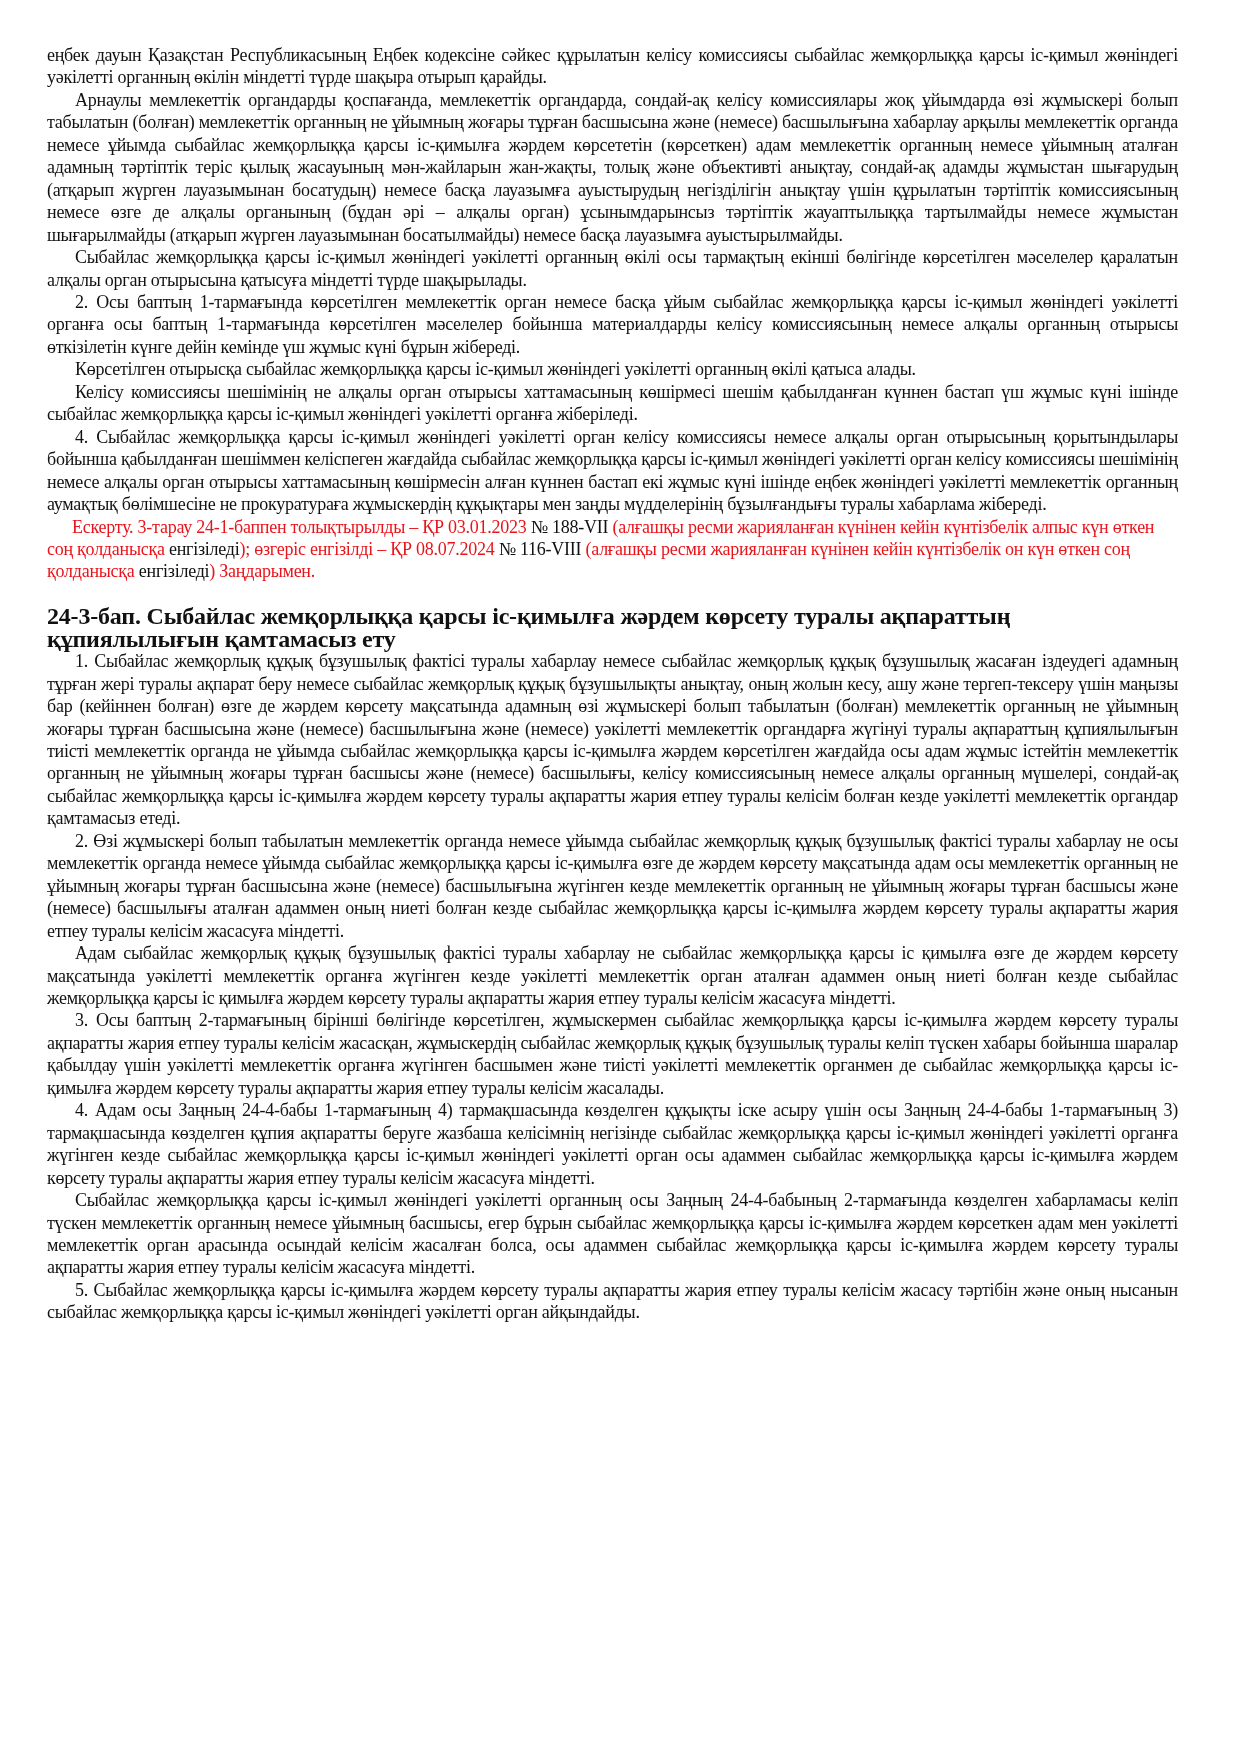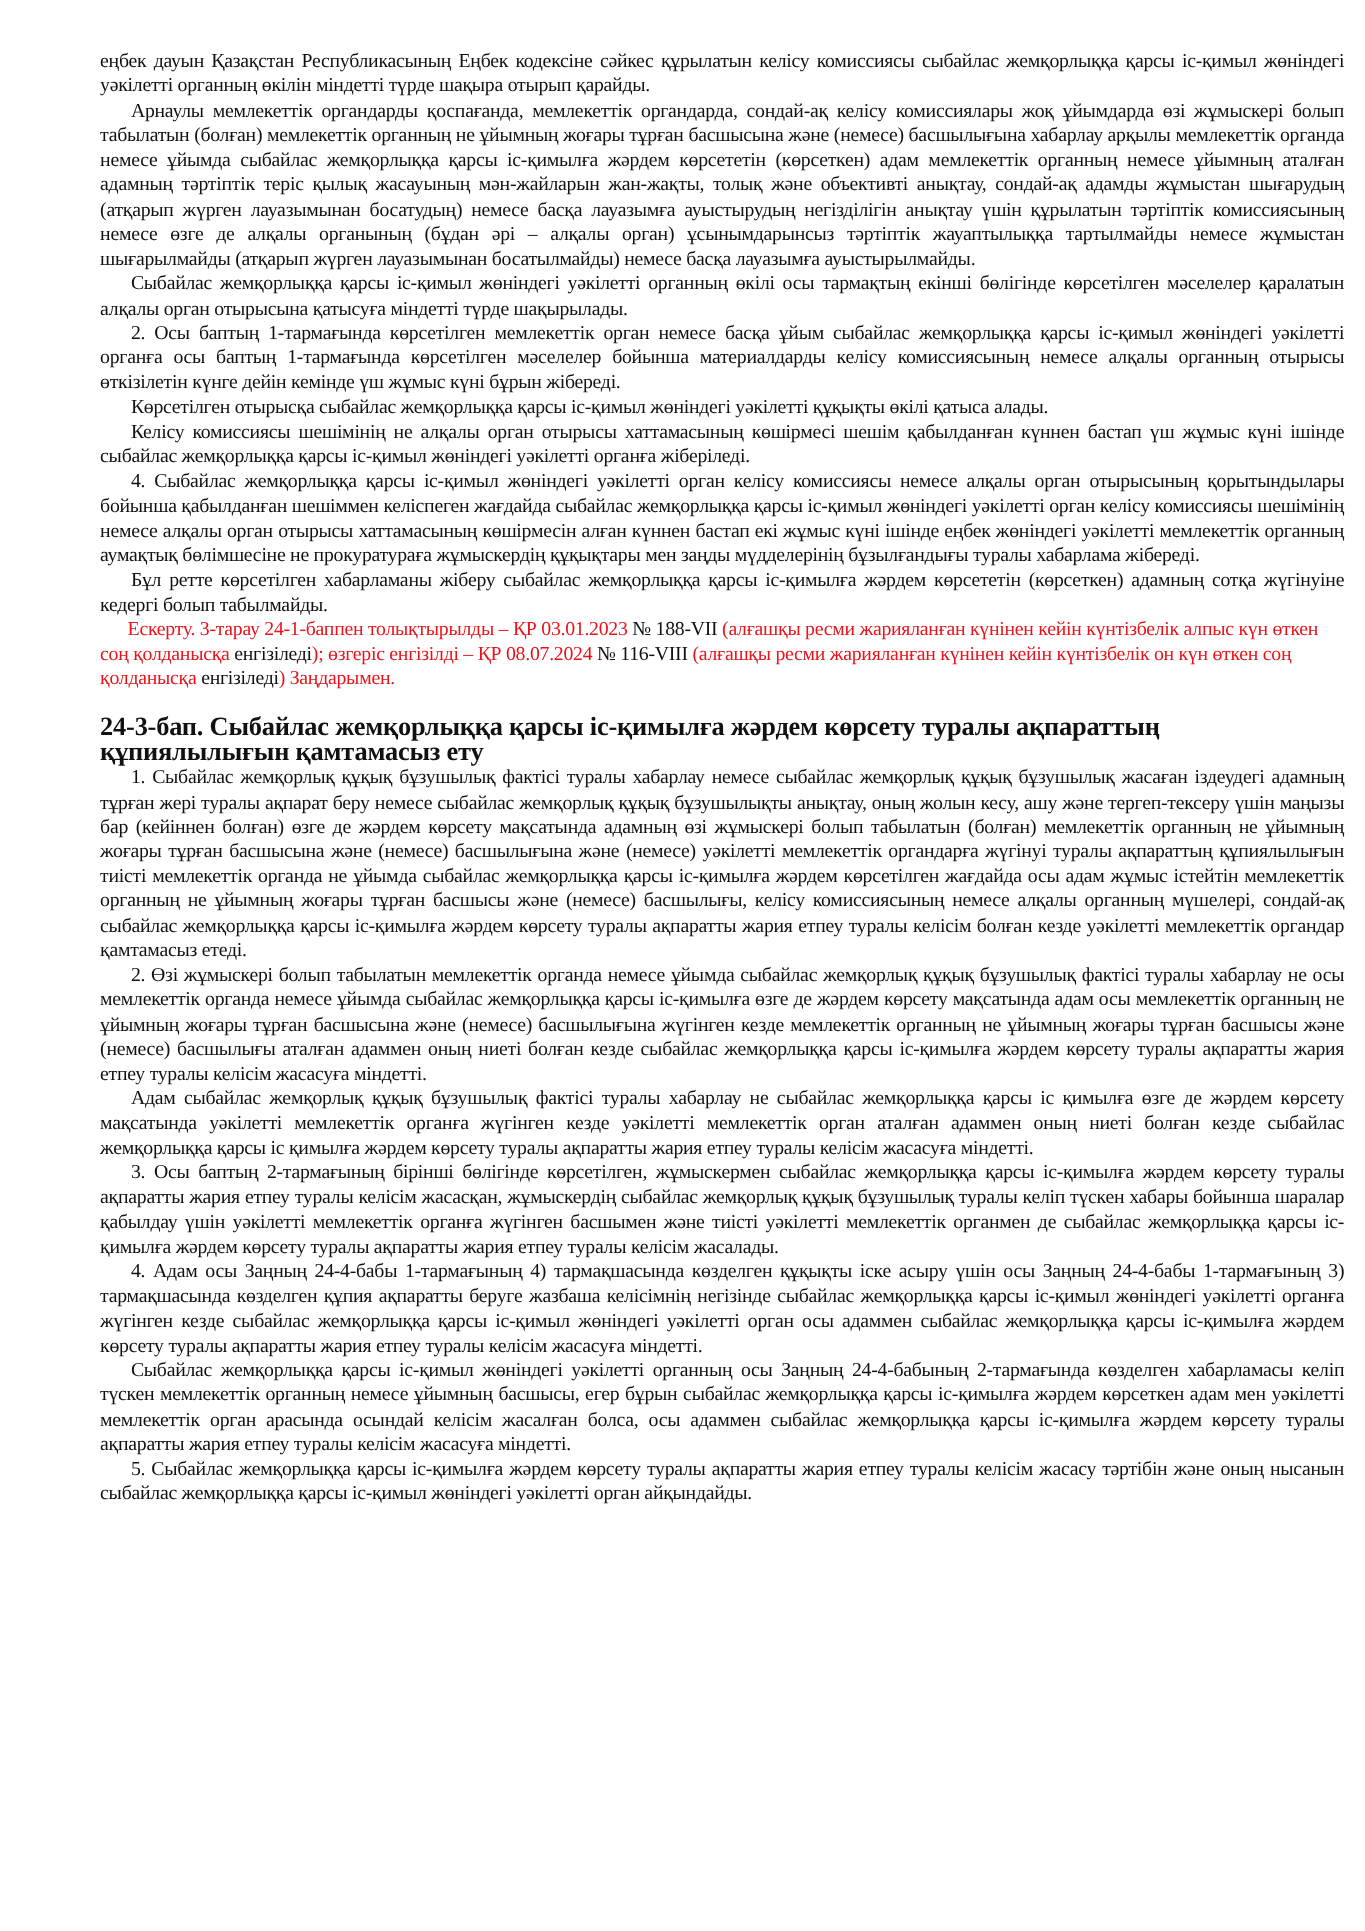--- a/index.html
+++ b/index.html
@@ -17,21 +17,20 @@
       position: absolute;
       left: 47px;
       top: 44px;
       width: 1131px;
       font-family: "Liberation Serif", "DejaVu Serif", serif;
       font-size: 18px;
       line-height: 22.45px;
       color: #111111;
       letter-spacing: -0.25px;
       word-spacing: 0px;
-      margin-left: 44px;
     }
     .page p {
       margin: 0;
       text-align: justify;
       text-indent: 28px;
       transform-origin: 0 0;
     }
     .page p.noindent {
       text-indent: 0;
     }
@@ -58,24 +57,23 @@
   </style>
 </head>
 <body>
 
 <div class="page">
   <p class="noindent">еңбек дауын Қазақстан Республикасының Еңбек кодексіне сәйкес құрылатын келісу комиссиясы сыбайлас жемқорлыққа қарсы іс-қимыл жөніндегі уәкілетті органның өкілін міндетті түрде шақыра отырып қарайды.</p>
 
   <p>Арнаулы мемлекеттік органдарды қоспағанда, мемлекеттік органдарда, сондай-ақ келісу комиссиялары жоқ ұйымдарда өзі жұмыскері болып табылатын (болған) мемлекеттік органның не ұйымның жоғары тұрған басшысына және (немесе) басшылығына хабарлау арқылы мемлекеттік органда немесе ұйымда сыбайлас жемқорлыққа қарсы іс-қимылға жәрдем көрсететін (көрсеткен) адам мемлекеттік органның немесе ұйымның аталған адамның тәртіптік теріс қылық жасауының мән-жайларын жан-жақты, толық және объективті анықтау, сондай-ақ адамды жұмыстан шығарудың (атқарып жүрген лауазымынан босатудың) немесе басқа лауазымға ауыстырудың негізділігін анықтау үшін құрылатын тәртіптік комиссиясының немесе өзге де алқалы органының (бұдан әрі – алқалы орган) ұсынымдарынсыз тәртіптік жауаптылыққа тартылмайды немесе жұмыстан шығарылмайды (атқарып жүрген лауазымынан босатылмайды) немесе басқа лауазымға ауыстырылмайды.</p>
   <p>Сыбайлас жемқорлыққа қарсы іс-қимыл жөніндегі уәкілетті органның өкілі осы тармақтың екінші бөлігінде көрсетілген мәселелер қаралатын алқалы орган отырысына қатысуға міндетті түрде шақырылады.</p>
   <p>2. Осы баптың 1-тармағында көрсетілген мемлекеттік орган немесе басқа ұйым сыбайлас жемқорлыққа қарсы іс-қимыл жөніндегі уәкілетті органға осы баптың 1-тармағында көрсетілген мәселелер бойынша материалдарды келісу комиссиясының немесе алқалы органның отырысы өткізілетін күнге дейін кемінде үш жұмыс күні бұрын жібереді.</p>
-  <p>Көрсетілген отырысқа сыбайлас жемқорлыққа қарсы іс-қимыл жөніндегі уәкілетті құқықты өкілі қатыса алады.</p>
+  <p>Көрсетілген отырысқа сыбайлас жемқорлыққа қарсы іс-қимыл жөніндегі уәкілетті органның өкілі қатыса алады.</p>
   <p>Келісу комиссиясы шешімінің не алқалы орган отырысы хаттамасының көшірмесі шешім қабылданған күннен бастап үш жұмыс күні ішінде сыбайлас жемқорлыққа қарсы іс-қимыл жөніндегі уәкілетті органға жіберіледі.</p>
   <p>4. Сыбайлас жемқорлыққа қарсы іс-қимыл жөніндегі уәкілетті орган келісу комиссиясы немесе алқалы орган отырысының қорытындылары бойынша қабылданған шешіммен келіспеген жағдайда сыбайлас жемқорлыққа қарсы іс-қимыл жөніндегі уәкілетті орган келісу комиссиясы шешімінің немесе алқалы орган отырысы хаттамасының көшірмесін алған күннен бастап екі жұмыс күні ішінде еңбек жөніндегі уәкілетті мемлекеттік органның аумақтық бөлімшесіне не прокуратураға жұмыскердің құқықтары мен заңды мүдделерінің бұзылғандығы туралы хабарлама жібереді.</p>
-  <p>Бұл ретте көрсетілген хабарламаны жіберу сыбайлас жемқорлыққа қарсы іс-қимылға жәрдем көрсететін (көрсеткен) адамның сотқа жүгінуіне кедергі болып табылмайды.</p>
 
   <p class="note"><span>Ескерту. 3-тарау 24-1-баппен толықтырылды – ҚР 03.01.2023 </span><span class="black">№ 188-VII</span><span> (алғашқы ресми жарияланған күнінен кейін күнтізбелік алпыс күн өткен соң қолданысқа </span><span class="black">енгізіледі</span><span>); өзгеріс енгізілді – ҚР 08.07.2024 </span><span class="black">№ 116-VIII</span><span> (алғашқы ресми жарияланған күнінен кейін күнтізбелік он күн өткен соң қолданысқа </span><span class="black">енгізіледі</span><span>) Заңдарымен.</span></p>
 
   <div class="gap"></div>
 
   <h3>24-3-бап. Сыбайлас жемқорлыққа қарсы іс-қимылға жәрдем көрсету туралы ақпараттың құпиялылығын қамтамасыз ету</h3>
 
   <p>1. Сыбайлас жемқорлық құқық бұзушылық фактісі туралы хабарлау немесе сыбайлас жемқорлық құқық бұзушылық жасаған іздеудегі адамның тұрған жері туралы ақпарат беру немесе сыбайлас жемқорлық құқық бұзушылықты анықтау, оның жолын кесу, ашу және тергеп-тексеру үшін маңызы бар (кейіннен болған) өзге де жәрдем көрсету мақсатында адамның өзі жұмыскері болып табылатын (болған) мемлекеттік органның не ұйымның жоғары тұрған басшысына және (немесе) басшылығына және (немесе) уәкілетті мемлекеттік органдарға жүгінуі туралы ақпараттың құпиялылығын тиісті мемлекеттік органда не ұйымда сыбайлас жемқорлыққа қарсы іс-қимылға жәрдем көрсетілген жағдайда осы адам жұмыс істейтін мемлекеттік органның не ұйымның жоғары тұрған басшысы және (немесе) басшылығы, келісу комиссиясының немесе алқалы органның мүшелері, сондай-ақ сыбайлас жемқорлыққа қарсы іс-қимылға жәрдем көрсету туралы ақпаратты жария етпеу туралы келісім болған кезде уәкілетті мемлекеттік органдар қамтамасыз етеді.</p>
   <p>2. Өзі жұмыскері болып табылатын мемлекеттік органда немесе ұйымда сыбайлас жемқорлық құқық бұзушылық фактісі туралы хабарлау не осы мемлекеттік органда немесе ұйымда сыбайлас жемқорлыққа қарсы іс-қимылға өзге де жәрдем көрсету мақсатында адам осы мемлекеттік органның не ұйымның жоғары тұрған басшысына және (немесе) басшылығына жүгінген кезде мемлекеттік органның не ұйымның жоғары тұрған басшысы және (немесе) басшылығы аталған адаммен оның ниеті болған кезде сыбайлас жемқорлыққа қарсы іс-қимылға жәрдем көрсету туралы ақпаратты жария етпеу туралы келісім жасасуға міндетті.</p>
   <p>Адам сыбайлас жемқорлық құқық бұзушылық фактісі туралы хабарлау не сыбайлас жемқорлыққа қарсы іс қимылға өзге де жәрдем көрсету мақсатында уәкілетті мемлекеттік органға жүгінген кезде уәкілетті мемлекеттік орган аталған адаммен оның ниеті болған кезде сыбайлас жемқорлыққа қарсы іс қимылға жәрдем көрсету туралы ақпаратты жария етпеу туралы келісім жасасуға міндетті.</p>

